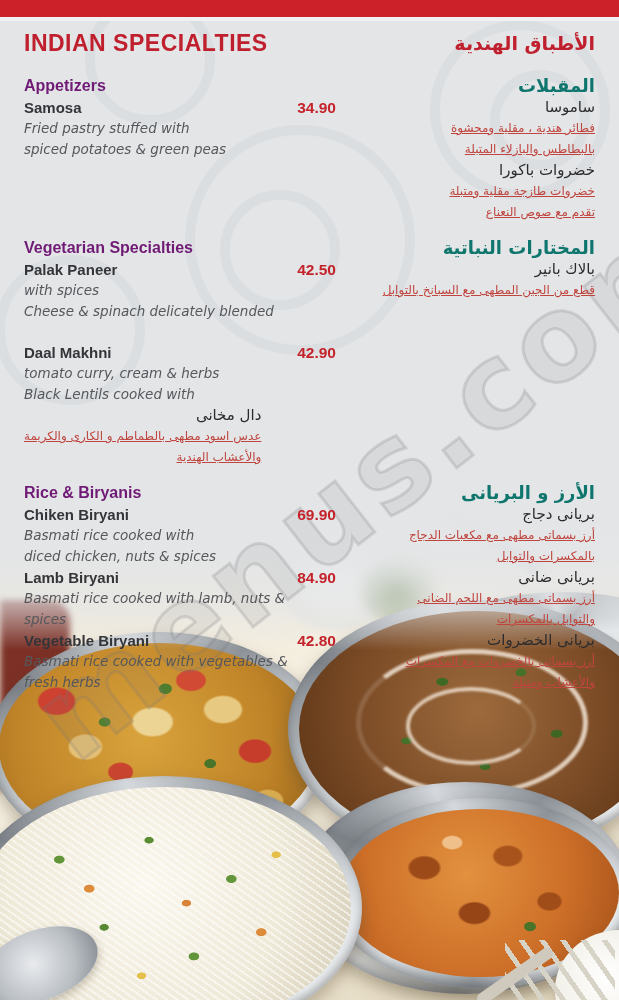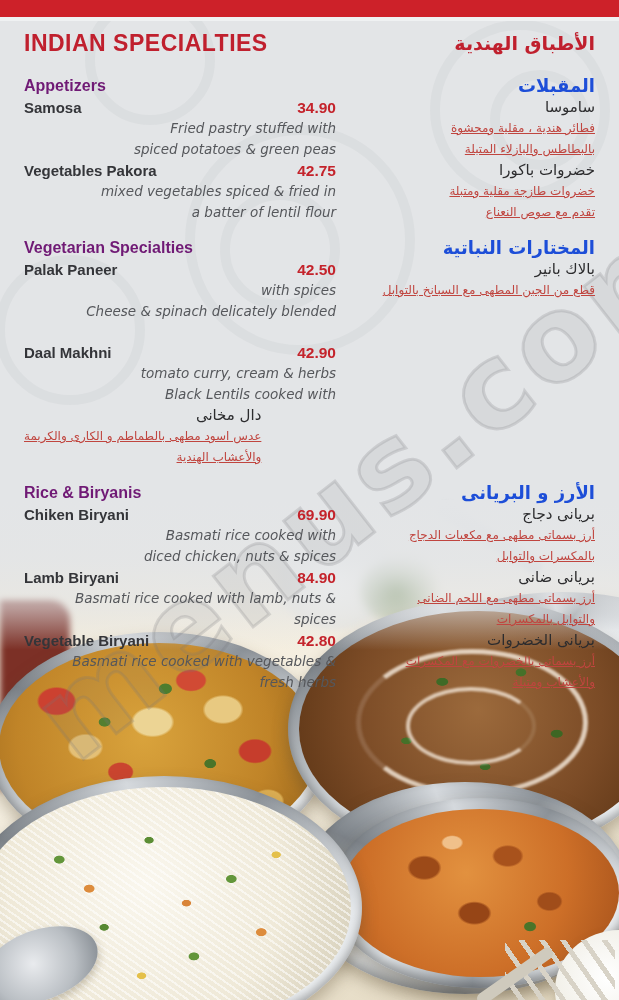--- a/index.html
+++ b/index.html
@@ -138,27 +138,27 @@
   .col-en{width:312px;flex:none;}
   .col-ar{flex:1;text-align:right;direction:rtl;padding-right:0;}
 
   .title-row{margin-bottom:20px;}
   .title-en{font-size:23px;font-weight:bold;color:#c0202e;letter-spacing:0.5px;line-height:24px;}
   .title-ar{font-size:19px;font-weight:bold;color:#c0202e;line-height:24px;font-family:"DejaVu Sans",sans-serif;}
 
   .section{margin-top:14px;}
   .section:first-of-type{margin-top:0;}
   .head-en{font-size:16px;font-weight:bold;color:#701a75;line-height:22px;}
-  .head-ar{font-size:18px;font-weight:bold;color:#1d4ed8;line-height:22px;font-family:"DejaVu Sans",sans-serif;}
+  .head-ar{font-size:18px;font-weight:bold;color:#0f766e;line-height:22px;font-family:"DejaVu Sans",sans-serif;}
 
   .gap-top{margin-top:20px;flex-direction:column;}
   .name-line{display:flex;justify-content:space-between;align-items:baseline;line-height:21px;}
   .name{font-size:15px;font-weight:bold;color:#343539;}
   .price{font-size:15.5px;font-weight:bold;color:#c4232b;}
-  .desc{font-size:13.5px;font-style:italic;color:#55575b;line-height:21px;font-family:"DejaVu Sans",sans-serif;text-align:right;}
+  .desc{font-size:13.5px;font-style:italic;color:#55575b;line-height:21px;font-family:"DejaVu Sans",sans-serif;}
   .ar-name{font-size:15px;color:#2c2c2e;line-height:21px;font-family:"DejaVu Sans",sans-serif;}
   .ar-desc{font-size:12px;color:#c0453f;line-height:21px;white-space:nowrap;font-family:"DejaVu Sans",sans-serif;text-decoration:underline;}
 </style>
 </head>
 <body>
 
 <div class="page">
 
   <div class="top-bar"></div>
   <div class="top-bar-glow"></div>
@@ -233,28 +233,20 @@
           <div class="desc">spiced potatoes &amp; green peas</div>
         </div>
         <div class="col-ar">
           <div class="ar-name">ساموسا</div>
           <div class="ar-desc">فطائر هندية ، مقلية ومحشوة</div>
           <div class="ar-desc">بالبطاطس والبازلاء المتبلة</div>
         </div>
       </div>
 
       <div class="item-row">
-        <div class="col-en">
-          <div class="name-line">
-            <span class="name">Vegetables Pakora</span>
-            <span class="price">42.75</span>
-          </div>
-          <div class="desc">mixed vegetables spiced &amp; fried in</div>
-          <div class="desc">a batter of lentil flour</div>
-        </div>
         <div class="col-ar">
           <div class="ar-name">خضروات باكورا</div>
           <div class="ar-desc">خضروات طازجة مقلية ومتبلة</div>
           <div class="ar-desc">تقدم مع صوص النعناع</div>
         </div>
       </div>
     </div>
 
     <div class="section">
       <div class="head-row">

